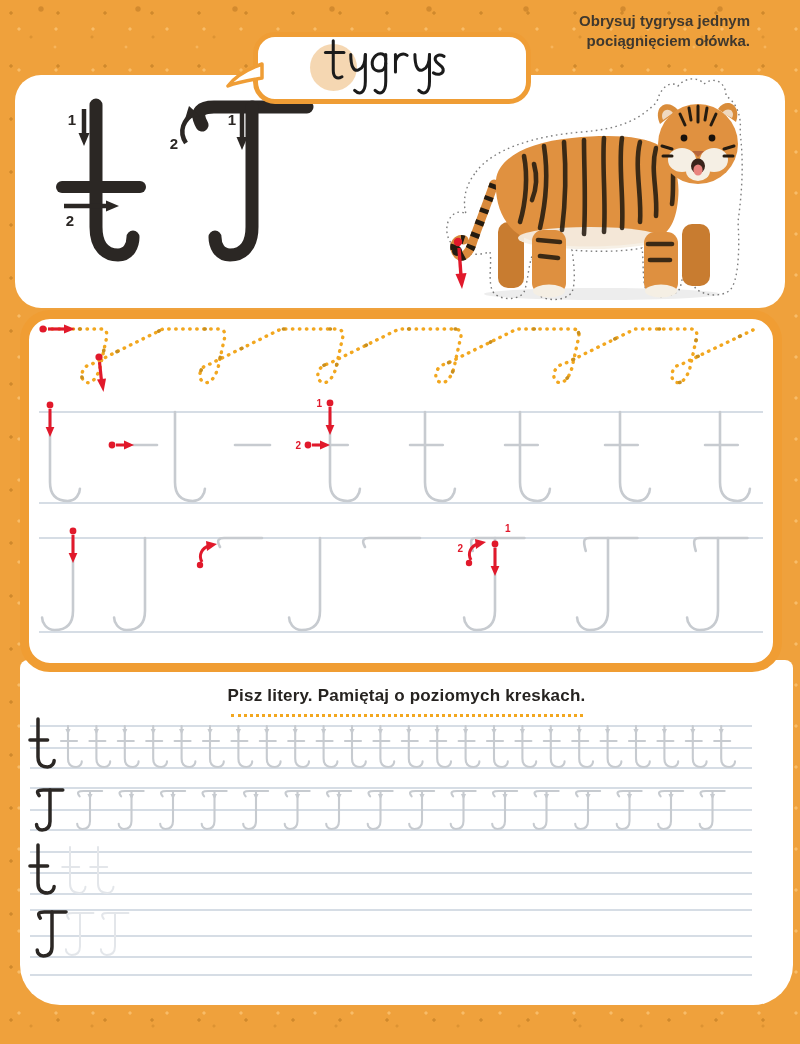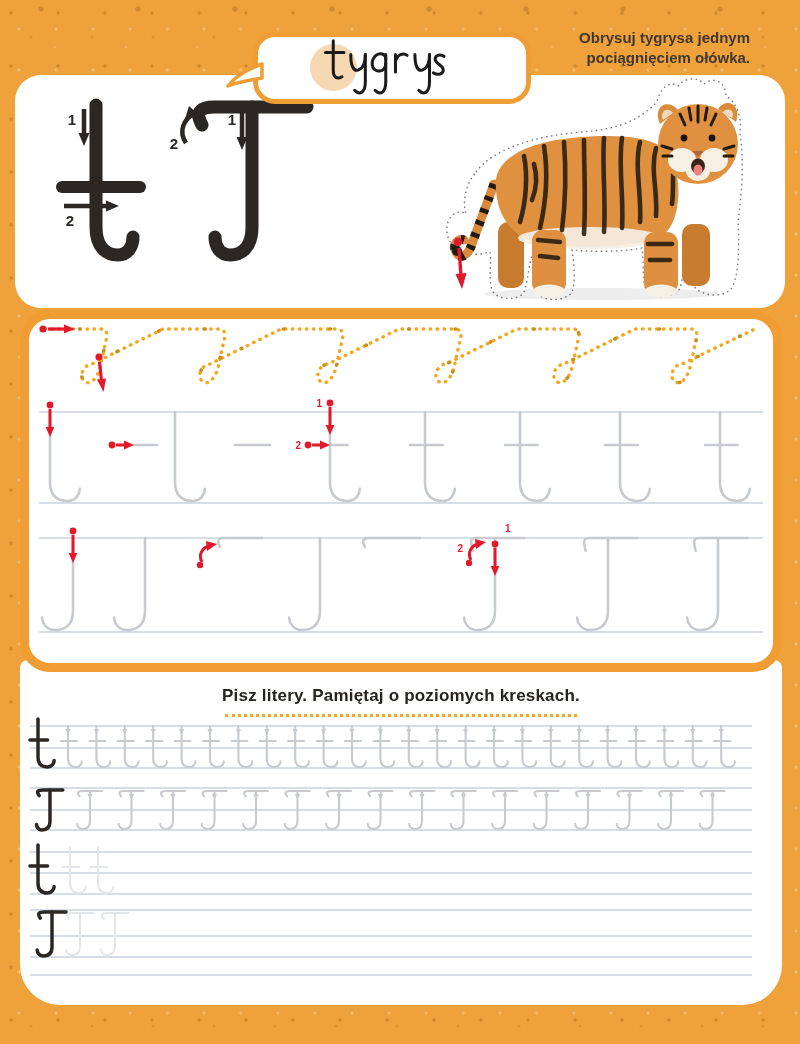--- a/index.html
+++ b/index.html
@@ -13,21 +13,21 @@
       radial-gradient(circle at 19px 29px, rgba(255,210,140,.55) 1.2px, transparent 2px),
       radial-gradient(circle at 41px 9px, rgba(164,100,24,.38) 2.2px, transparent 3.2px),
       radial-gradient(circle at 55px 47px, rgba(255,199,120,.5) 1px, transparent 1.8px);
     background-size: 47px 53px, 61px 43px, 37px 41px, 97px 89px, 71px 67px;
   }
   .card-top{
     position:absolute;left:15px;top:75px;width:770px;height:233px;
     background:#FFFFFF;border-radius:26px;z-index:1;
   }
   .instruction{
-    position:absolute;left:535px;top:28px;width:215px;z-index:2;
+    position:absolute;left:535px;top:11px;width:215px;z-index:2;
     text-align:right;font-size:15px;font-weight:700;color:#3F382E;line-height:1.32;
   }
   .bubble{
     position:absolute;left:253px;top:32px;width:268px;height:62px;z-index:4;
     background:#fff;border:5px solid #EF9D35;border-radius:22px;
   }
   .bubble-tail{position:absolute;left:-32px;top:24px;width:38px;height:30px;}
   .bubble-circle{
     position:absolute;left:52px;top:7px;width:47px;height:47px;border-radius:50%;
     background:#EFBE83;opacity:.62;
@@ -35,21 +35,21 @@
   .bubble-word{position:absolute;left:34px;top:-4px;width:205px;height:70px;}
   .letter-models{position:absolute;left:40px;top:95px;width:280px;height:170px;z-index:2;}
   .tiger{position:absolute;left:432px;top:72px;width:326px;height:240px;z-index:3;}
   .panel-middle{
     position:absolute;left:20px;top:310px;width:744px;height:344px;z-index:3;
     background:#fff;border:9px solid #F09D33;border-radius:30px;
   }
   .panel-middle svg{position:absolute;left:0;top:0;}
   .panel-bottom{
     position:absolute;left:20px;top:660px;width:762px;height:345px;z-index:2;
-    background:#fff;border-radius:8px 8px 40px 40px;
+    background:#fff;border-radius:8px 8px 40px 40px;padding-left:11px;
   }
   .practice-title{
     position:absolute;left:0;top:26px;width:100%;text-align:center;
     font-size:17px;font-weight:700;color:#262320;letter-spacing:.2px;
   }
   .title-underline{
     position:absolute;top:54px;left:50%;transform:translateX(-50%);
     width:352px;height:0;border-bottom:3.5px dotted #F2A71F;
   }
   .practice-lines{position:absolute;left:0;top:0;}

